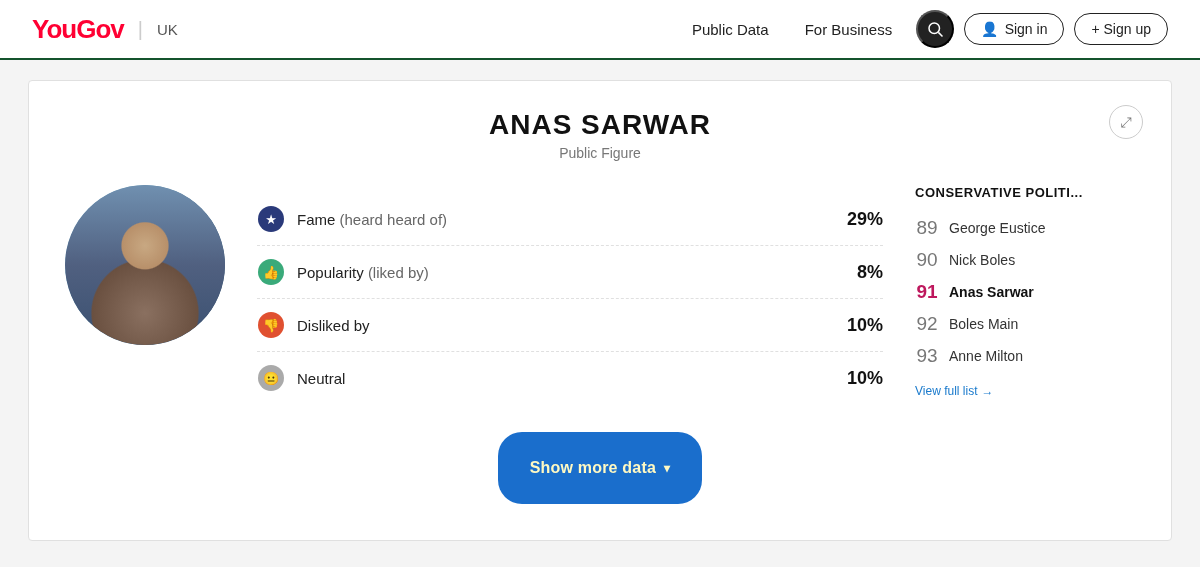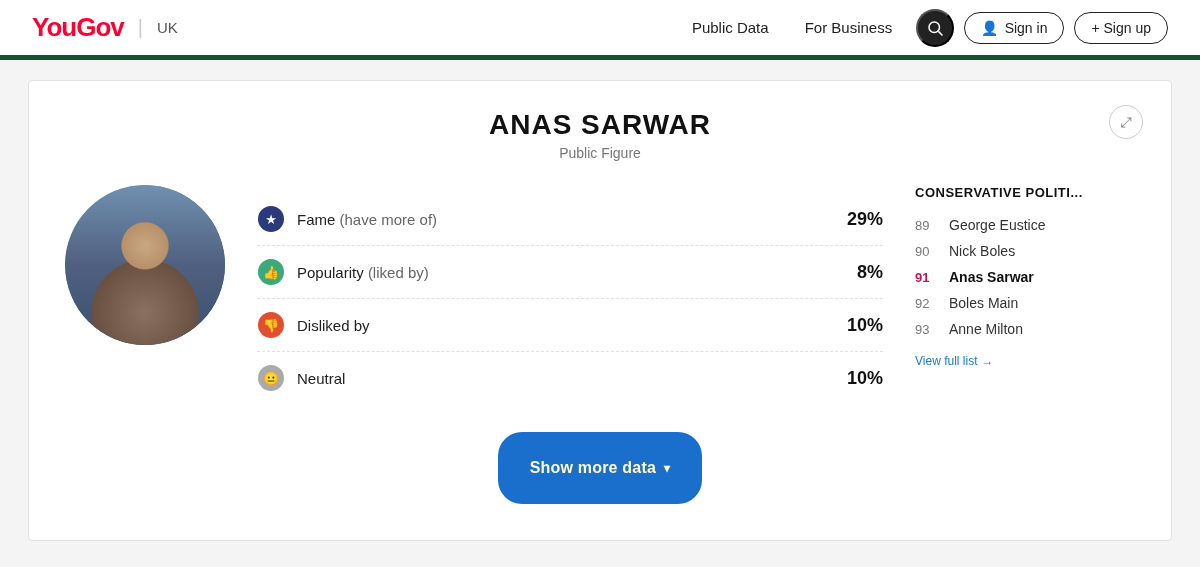--- a/index.html
+++ b/index.html
@@ -9,21 +9,21 @@
       color: #333;
     }
 
     
     .header {
       background: #fff;
       display: flex;
       align-items: center;
       padding: 0 32px;
       height: 60px;
-      border-bottom: 5px solid #14532d;
+      border-bottom: 2px solid #14532d;
     }
     .logo-area {
       display: flex;
       align-items: center;
       gap: 10px;
     }
     .logo-yougov {
       font-size: 26px;
       font-weight: 900;
       color: #f03;
@@ -286,22 +286,23 @@
       display: flex;
       align-items: center;
       gap: 10px;
       padding: 5px 0;
       font-size: 14px;
       color: #333;
     }
     .ranking-num {
       width: 24px;
       color: #777;
-      font-size: 13px;
+      font-size: 19px;
       flex-shrink: 0;
+      text-align: center;
     }
     .ranking-row.current-person {
       font-weight: 800;
       color: #111;
     }
     .ranking-row.current-person .ranking-num {
       color: #be185d;
       font-weight: 700;
     }
     .view-full-list {
@@ -389,21 +390,21 @@
       </div>
 
       <div class="stats-area">
 
         <div class="stat-row">
           <div class="stat-icon">
             <div class="icon-fame">★</div>
           </div>
           <span class="stat-label">
             <strong>Fame</strong>
-            <span class="stat-sub"> (have more of)</span>
+            <span class="stat-sub"> (heard heard of)</span>
           </span>
           <span class="stat-value">29%</span>
         </div>
 
         <div class="stat-row">
           <div class="stat-icon">
             <div class="icon-popularity">👍</div>
           </div>
           <span class="stat-label">
             <strong>Popularity</strong>

